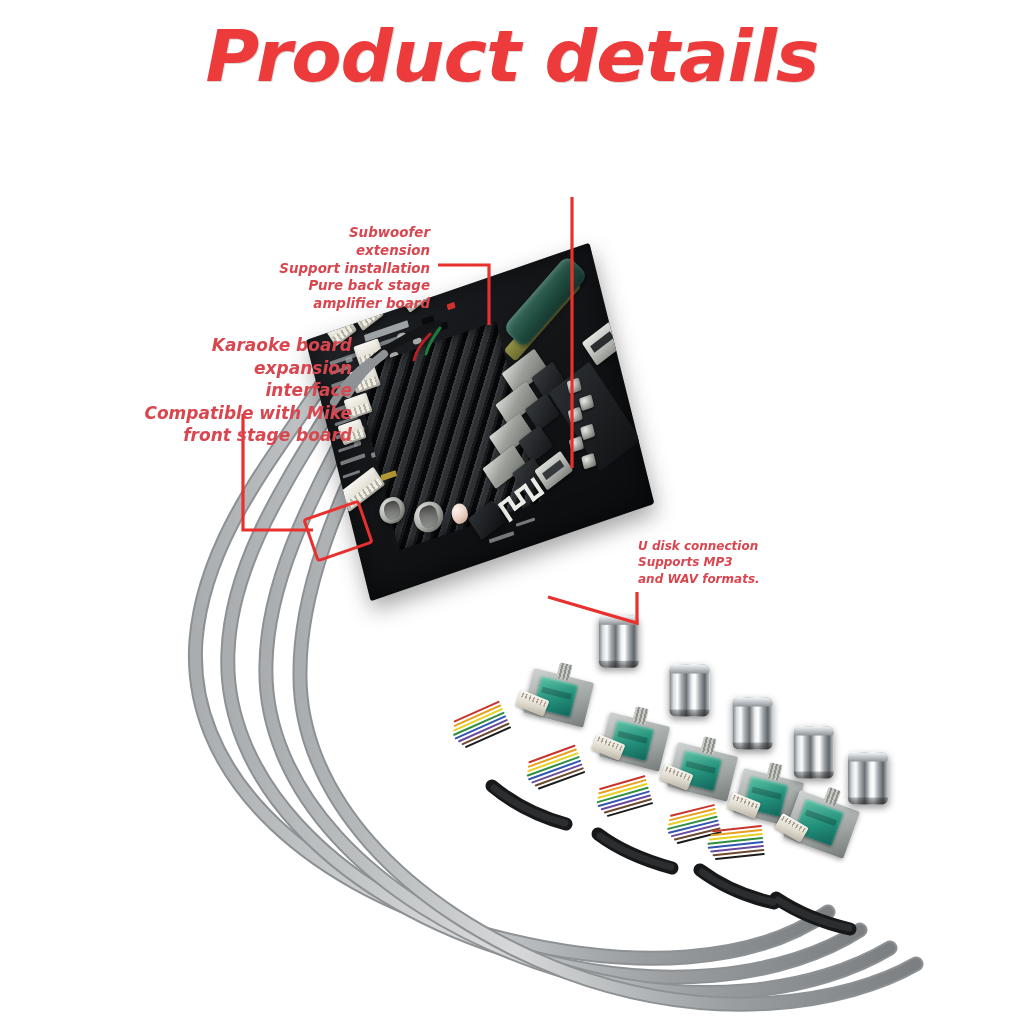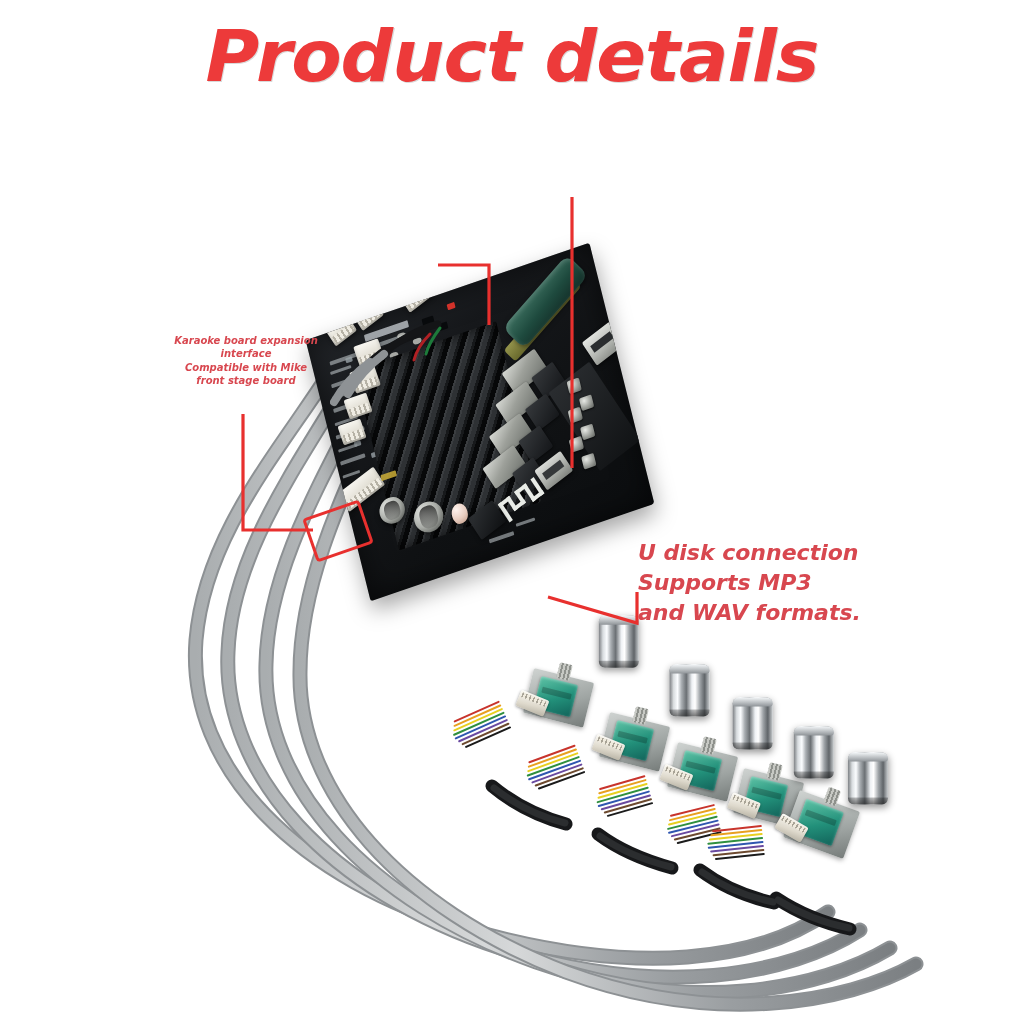--- a/index.html
+++ b/index.html
@@ -23,22 +23,22 @@
   .callout{
     position:absolute;
     color:#D8474F;
     font-family:"DejaVu Sans",sans-serif;
     font-style:italic;font-weight:600;
     line-height:1.33;
     white-space:pre-line;
   }
   #co-inductor{left:481px;top:126px;font-size:13.4px;text-align:left;}
   #co-sub{left:277px;top:224px;font-size:13.4px;text-align:right;width:153px;}
-  #co-karaoke{left:140px;top:334px;font-size:10px;text-align:center;width:212px;}
-  #co-udisk{left:638px;top:538px;font-size:22px;text-align:left;line-height:1.36;}
+  #co-karaoke{left:140px;top:334px;font-size:17px;text-align:right;width:212px;}
+  #co-udisk{left:638px;top:538px;font-size:12px;text-align:left;line-height:1.36;}
   svg.leaders{position:absolute;left:0;top:0;width:1024px;height:1024px;
               pointer-events:none;}
 
   
   .photo{position:absolute;left:0;top:0;width:1024px;height:1024px;}
 
   
   .board-wrap{
     position:absolute;left:330px;top:288px;width:370px;height:345px;
   }
@@ -519,20 +519,23 @@
     <line x1="572" y1="197" x2="572" y2="468" stroke="#E8302E" stroke-width="3.2"></line>
 
     <polyline points="438,265 489,265 489,325" fill="none" stroke="#E8302E" stroke-width="3.2"></polyline>
 
     <polyline points="243,414 243,530 313,530" fill="none" stroke="#E8302E" stroke-width="3.2"></polyline>
 
     <polyline points="548,597 637,623 637,592" fill="none" stroke="#E8302E" stroke-width="3.2"></polyline>
   </svg>
 
 
+  <div class="callout" id="co-sub">Subwoofer extension
+Support installation
+Pure back stage amplifier board</div>
 
   <div class="callout" id="co-karaoke">Karaoke board expansion
 interface
 Compatible with Mike
 front stage board</div>
 
   <div class="callout" id="co-udisk">U disk connection
 Supports MP3
 and WAV formats.</div>
 

